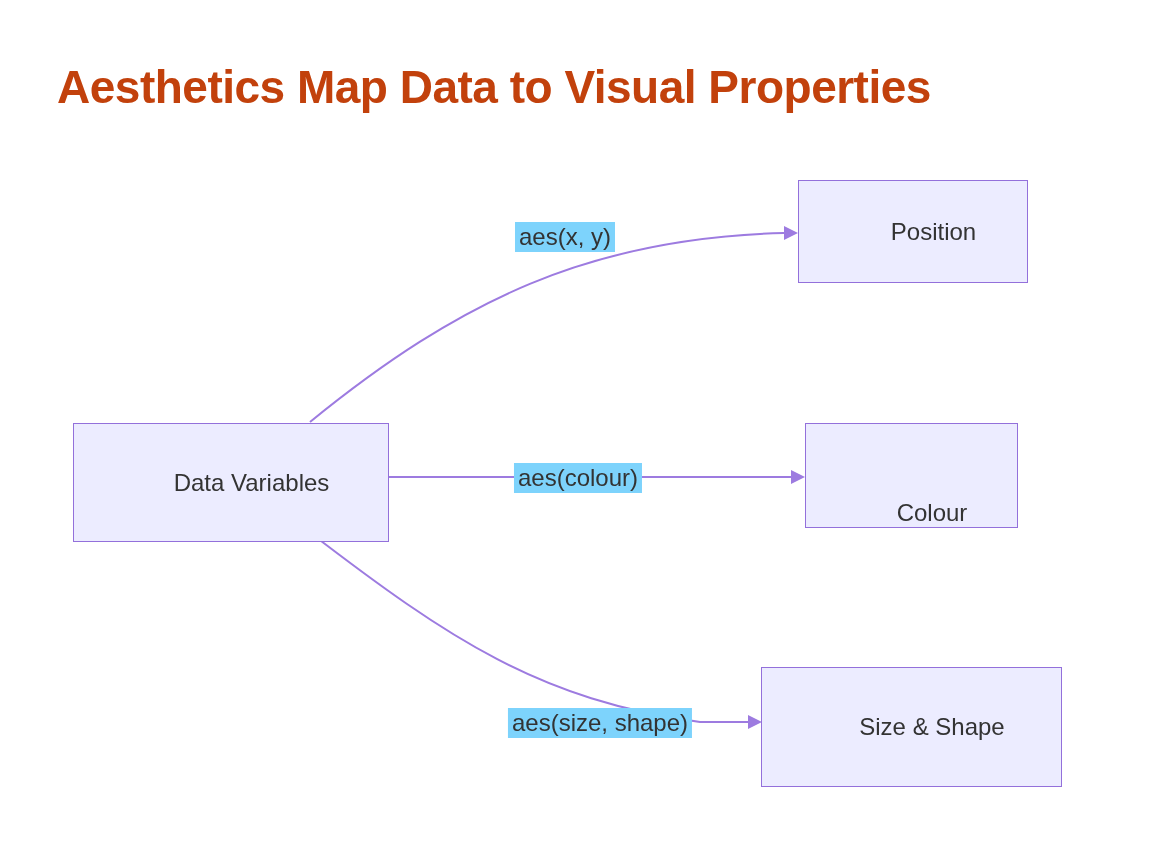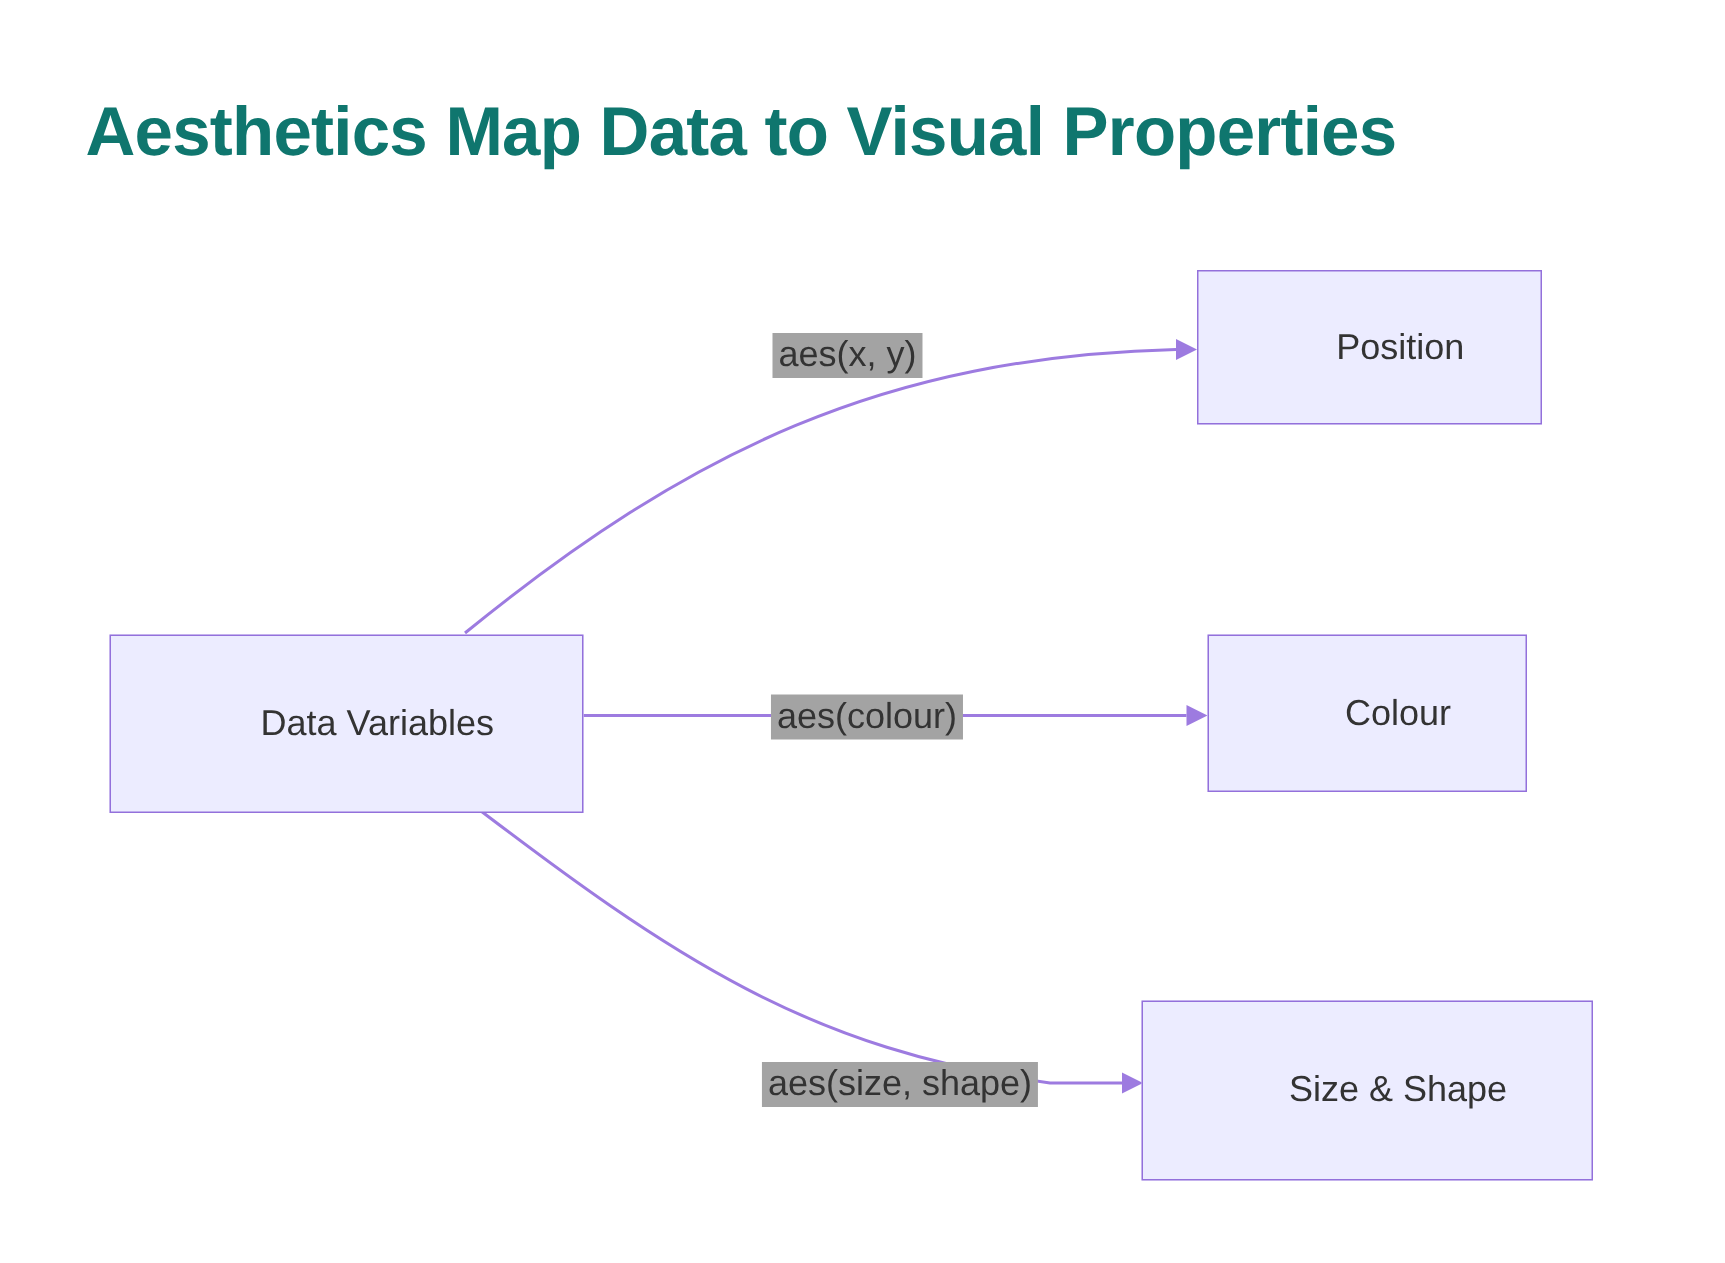--- a/index.html
+++ b/index.html
@@ -15,21 +15,21 @@
     background: #ffffff;
     overflow: hidden;
   }
   .diagram-title {
     position: absolute;
     left: 57px;
     top: 60px;
     margin: 0;
     font-size: 46px;
     font-weight: 700;
-    color: #0f766e;
+    color: #c2410c;
     letter-spacing: -0.5px;
     white-space: nowrap;
   }
   .edges-layer {
     position: absolute;
     left: 0;
     top: 0;
     z-index: 1;
   }
   .edges-layer path {
@@ -44,27 +44,27 @@
     display: flex;
     align-items: center;
     justify-content: center;
     font-size: 24px;
     color: #333333;
     box-sizing: border-box;
     padding-left: 41px;
   }
   .node-data-variables { left: 73px;  top: 423px; width: 316px; height: 119px; }
   .node-position       { left: 798px; top: 180px; width: 230px; height: 103px; }
-  .node-colour         { left: 805px; top: 423px; width: 213px; height: 105px; }
+  .node-colour         { left: 805px; top: 423px; width: 213px; height: 105px; align-items: flex-end; }
   .node-size-shape     { left: 761px; top: 667px; width: 301px; height: 120px; }
   .edge-label {
     position: absolute;
     z-index: 3;
     transform: translate(-50%, -50%);
-    background: #a3a3a3;
+    background: #7dd3fc;
     padding: 1px 4px;
     font-size: 24px;
     color: #333333;
     white-space: nowrap;
   }
   .edge-label-xy     { left: 565px; top: 237px; }
   .edge-label-colour { left: 578px; top: 478px; }
   .edge-label-size   { left: 575px; top: 723px; margin-left: 25px; }
 </style>
 </head>

